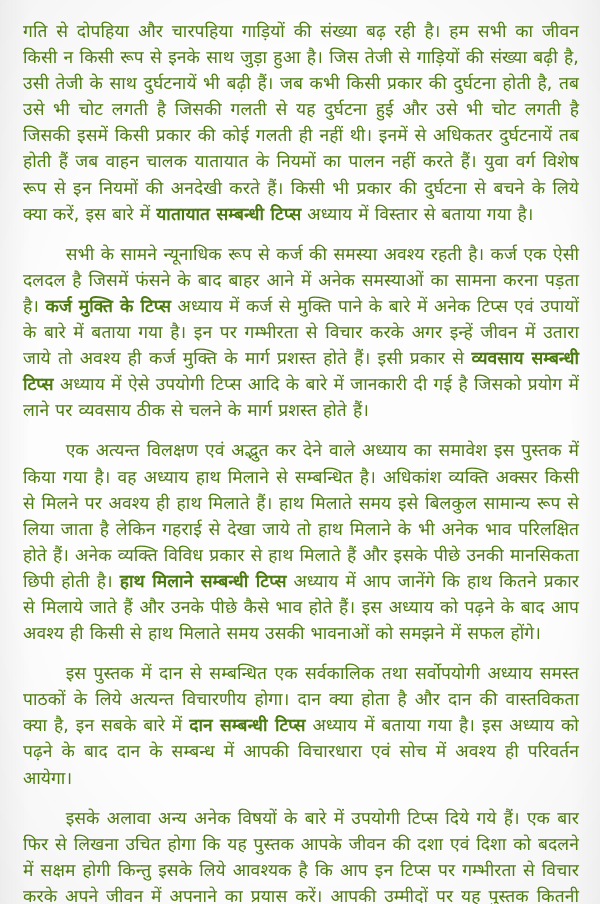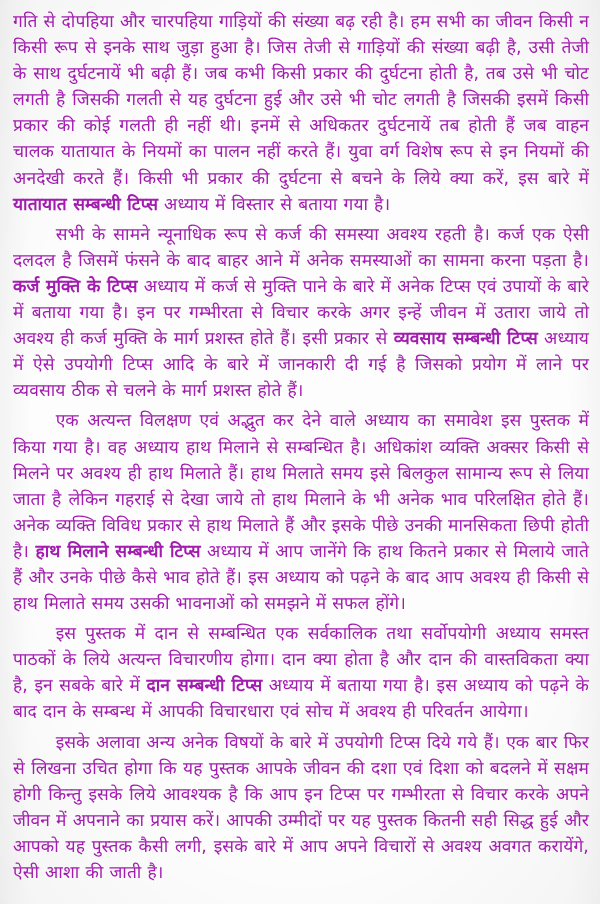--- a/index.html
+++ b/index.html
@@ -35,26 +35,26 @@
       linear-gradient(90deg, rgba(0,0,0,0.030) 0%, rgba(0,0,0,0) 5%, rgba(0,0,0,0) 95%, rgba(0,0,0,0.022) 100%);
     mix-blend-mode: multiply;
   }
 
   #body-text {
     position: relative;
     z-index: 1;
   }
 
   p.para {
-    margin: 4px;
+    margin: 14px;
     padding: 0;
     text-align: justify;
     text-align-last: left;
     text-justify: inter-word;
-    color: #a21caf;
+    color: #4d7c0f;
     font-size: 17.4px;
     line-height: 26.1px;
     letter-spacing: 0.1px;
     word-spacing: 0.4px;
     -webkit-font-smoothing: none;
   }
 
   p.para.indent {
     text-indent: 2.45em;
   }

